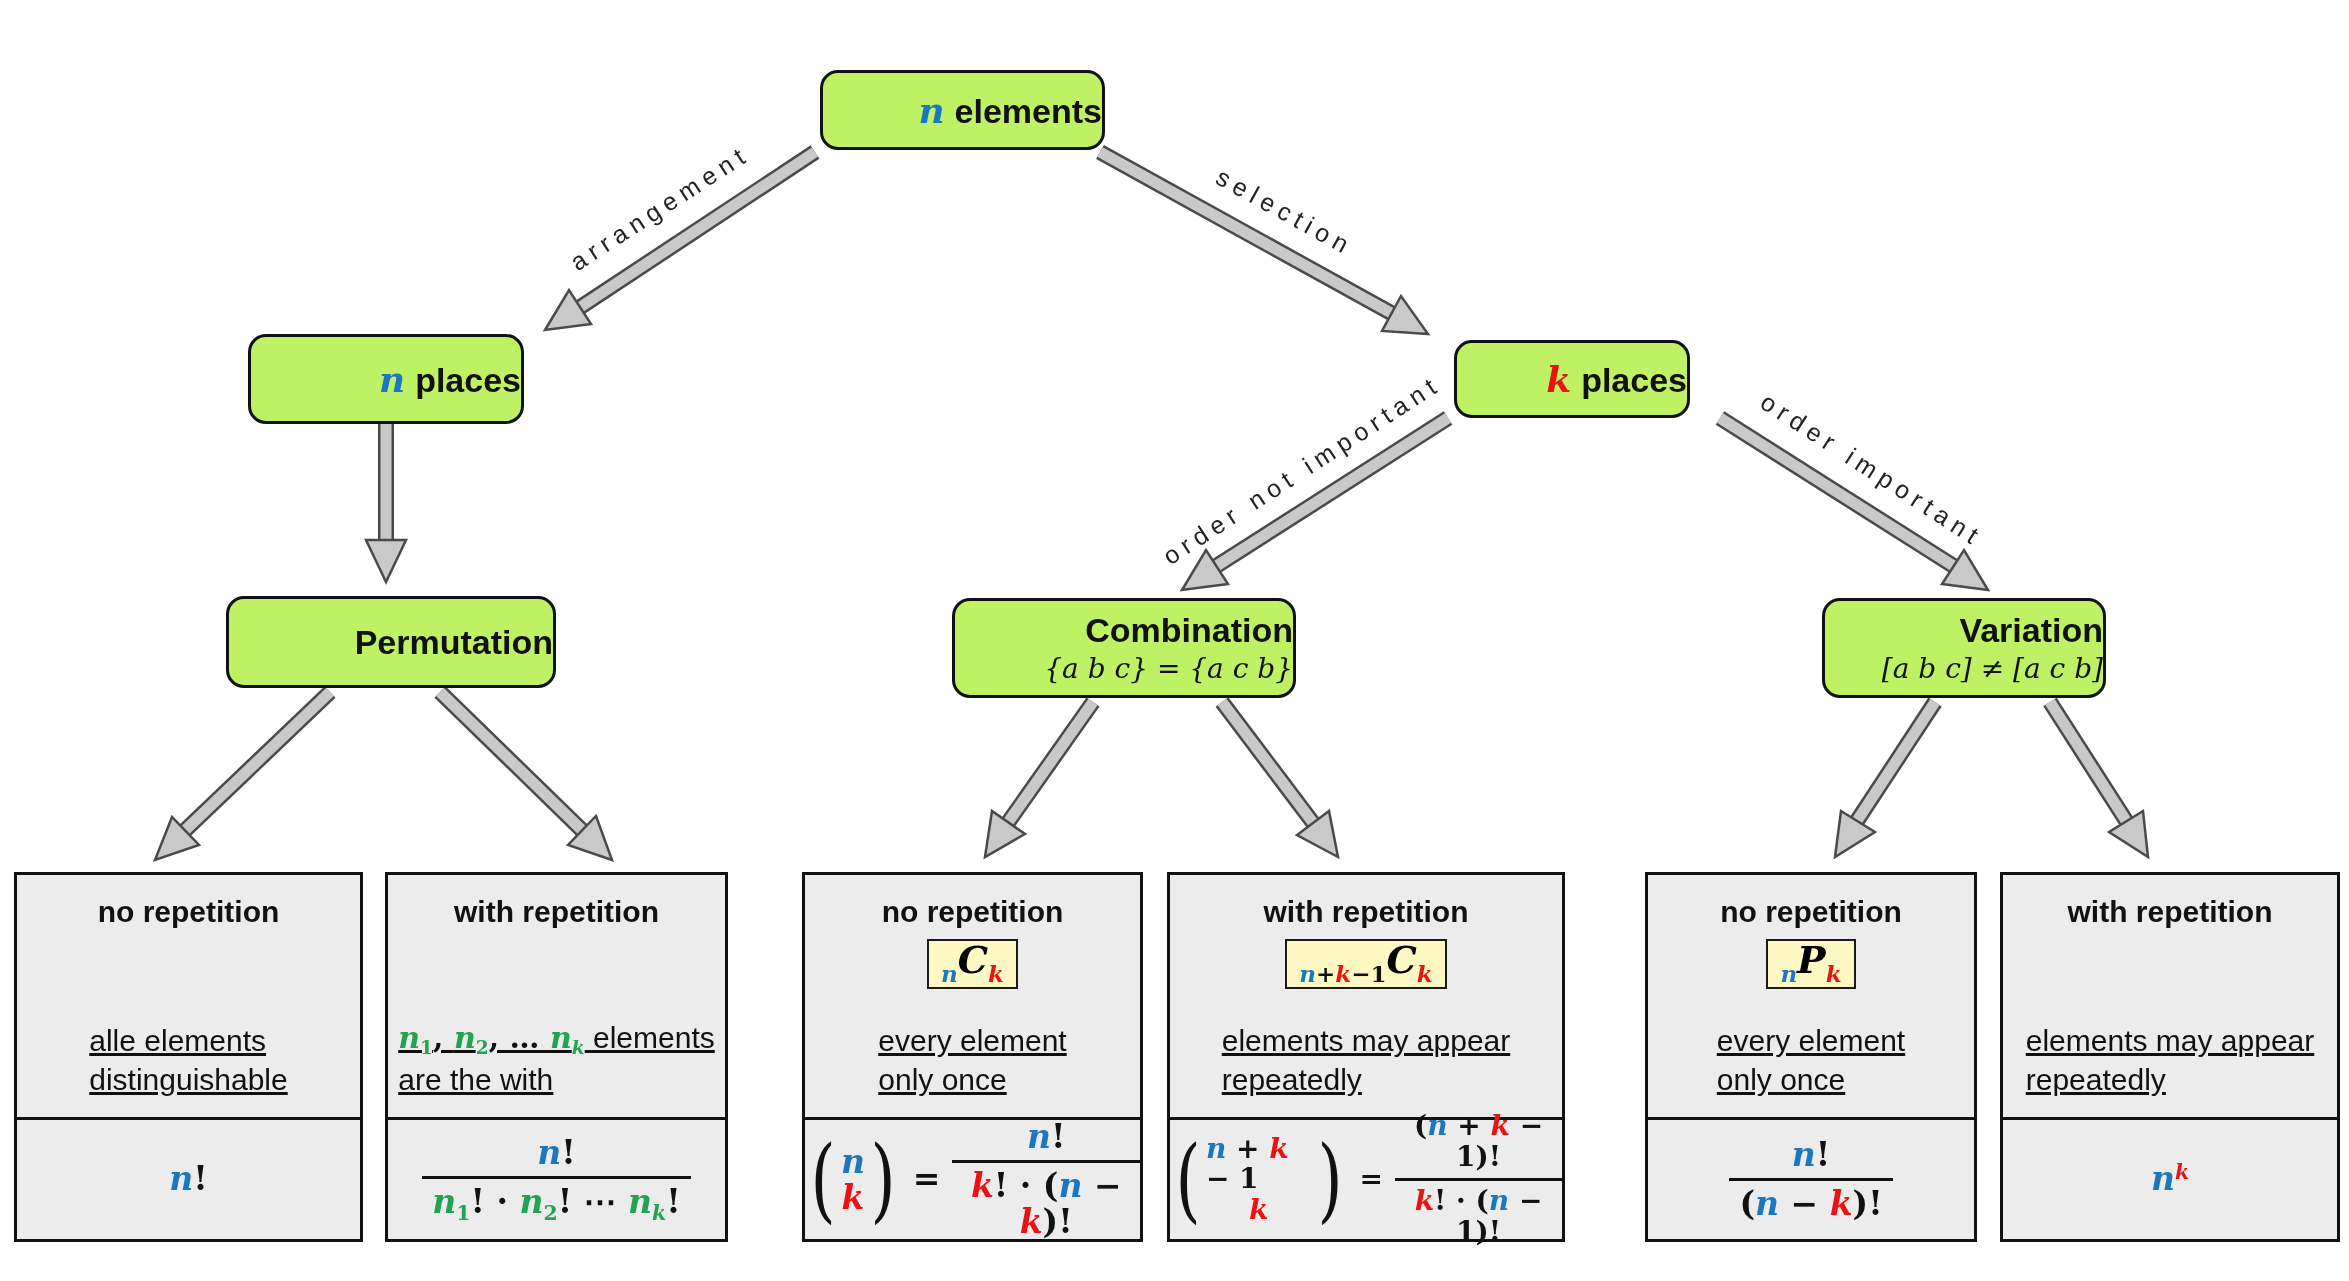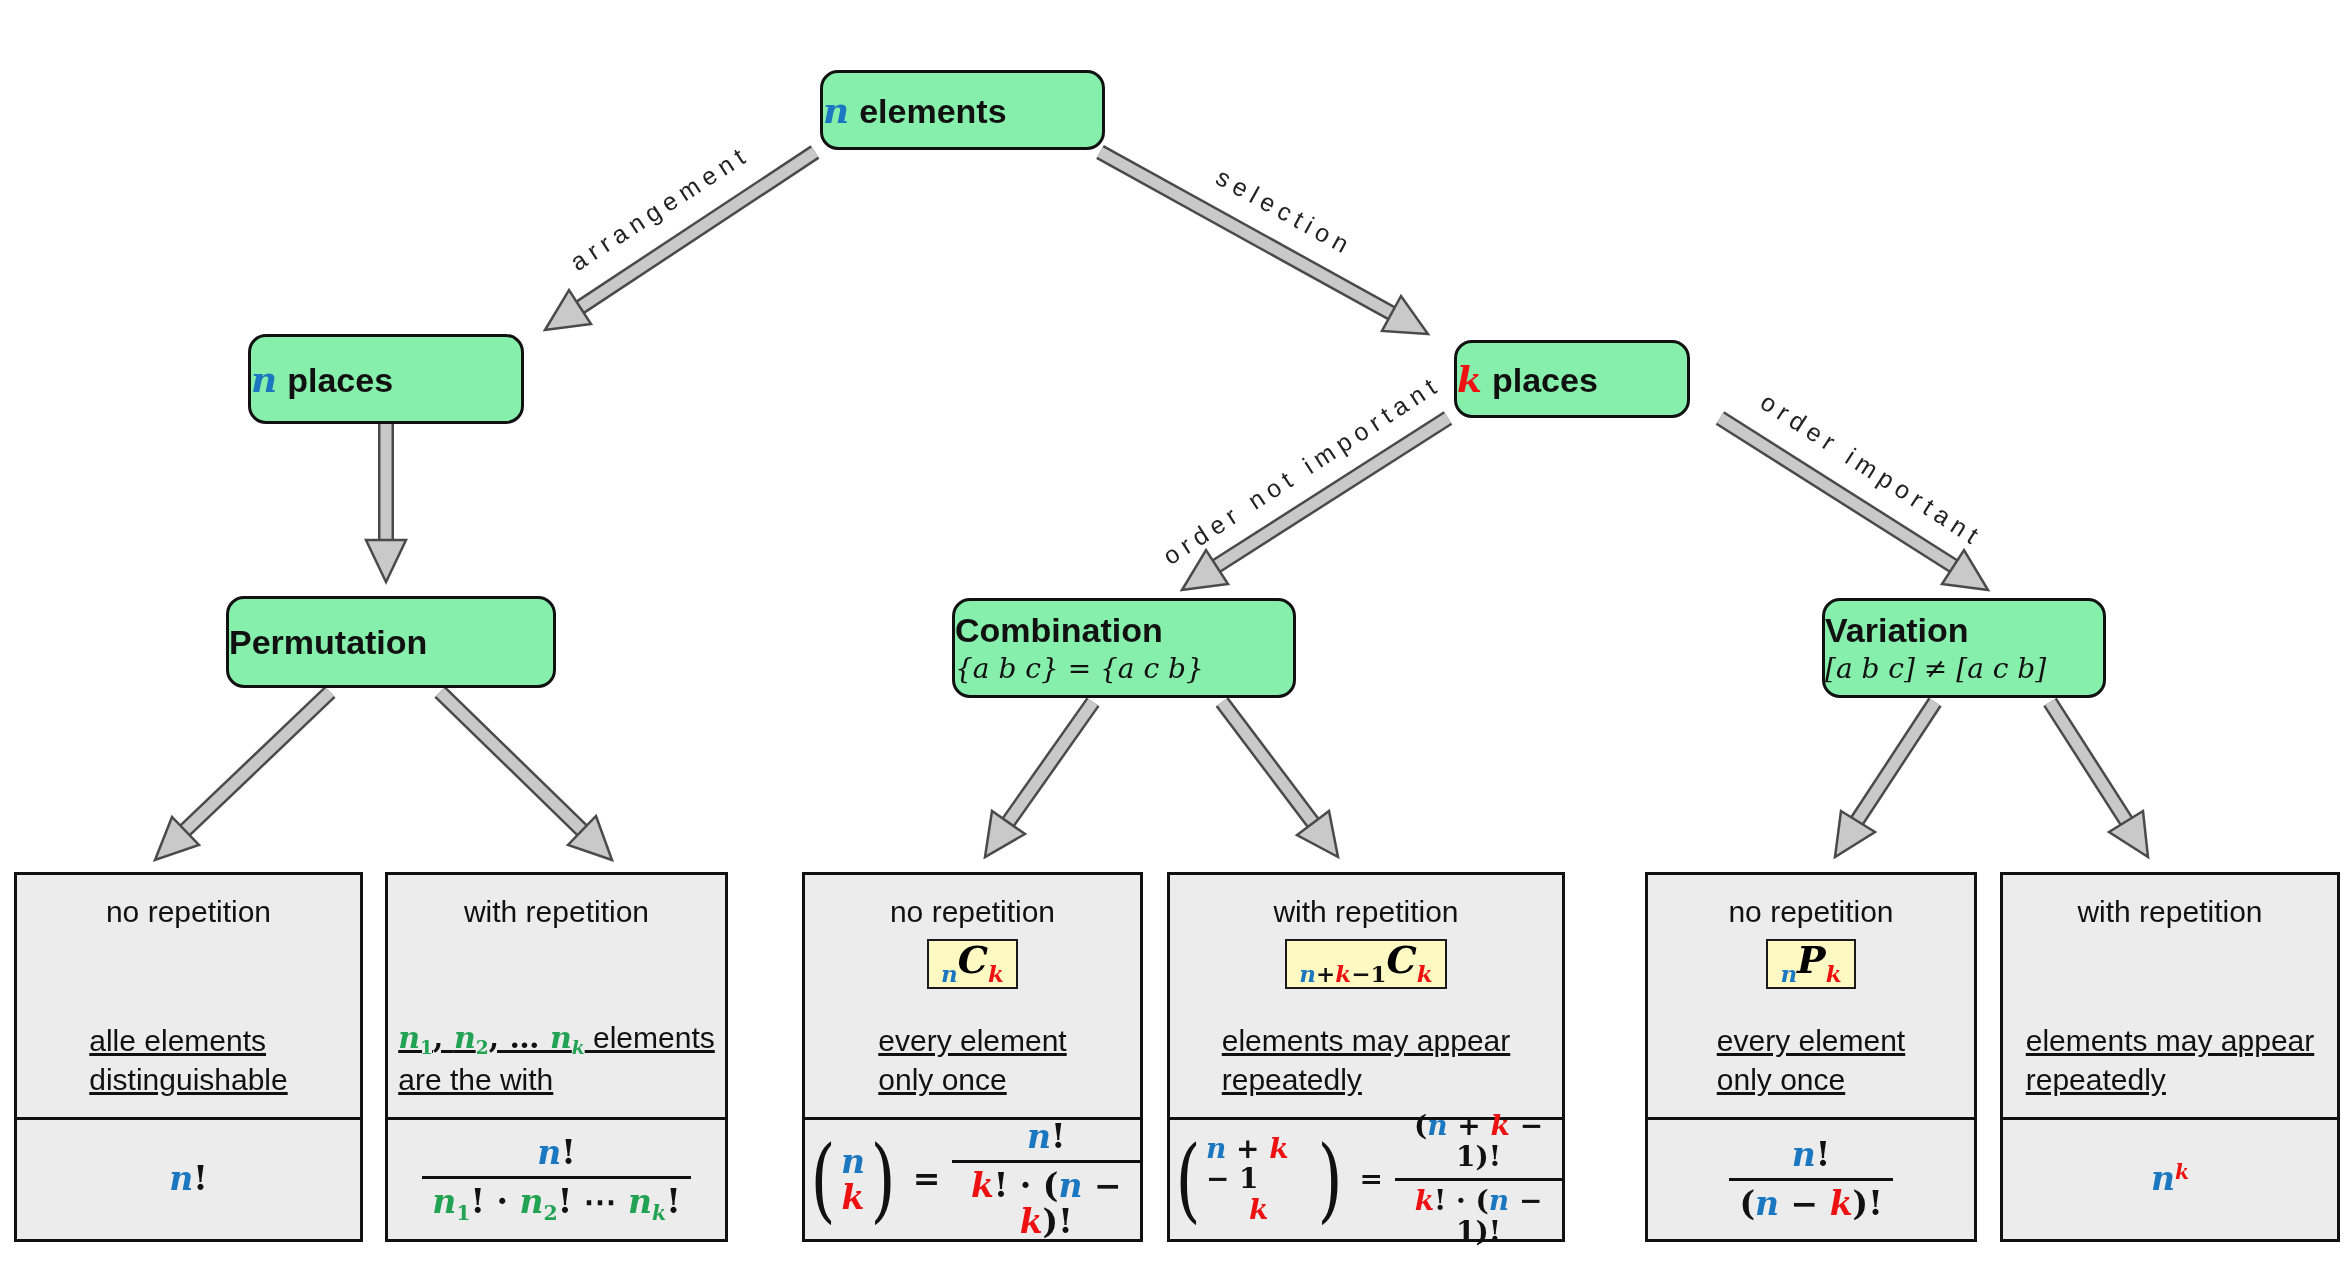--- a/index.html
+++ b/index.html
@@ -1,22 +1,22 @@
 <!DOCTYPE html>
 <html><head>
 <meta charset="utf-8">
 <style>
   html,body{margin:0;padding:0;background:#fff;}
   #canvas{position:relative;width:2349px;height:1281px;background:#ffffff;
           font-family:"Liberation Sans",sans-serif;overflow:hidden;}
   #arrow-layer{position:absolute;left:0;top:0;z-index:1;}
 
   
-  .node{position:absolute;z-index:2;background:#86efac;border:3.5px solid #111;
-        border-radius:18px;display:flex;flex-direction:column;align-items:flex-start;
+  .node{position:absolute;z-index:2;background:#bef264;border:3.5px solid #111;
+        border-radius:18px;display:flex;flex-direction:column;align-items:flex-end;
         justify-content:center;box-sizing:border-box;}
   .node .title{font-weight:bold;font-size:34px;color:#111;white-space:nowrap;}
   .node .example{font-family:"DejaVu Serif",serif;font-style:italic;font-size:28px;
                  color:#111;margin-top:2px;white-space:nowrap;}
   .var{margin-right:10px;font-size:36px;}
 
   
   .mi{font-family:"DejaVu Serif",serif;font-style:italic;font-weight:bold;}
   .mr{font-family:"DejaVu Serif",serif;font-style:normal;font-weight:bold;color:#111;}
   .b{color:#1b78c0}.r{color:#ee1111}.g{color:#21a353}
@@ -40,21 +40,21 @@
   .n-var{left:1822px;top:598px;width:284px;height:100px;}
 
   
   .card{position:absolute;z-index:2;top:872px;height:370px;background:#ececec;
         border:3.5px solid #111;box-sizing:border-box;display:flex;flex-direction:column;}
   .c1{left:14px;width:349px;}  .c2{left:385px;width:343px;}
   .c3{left:802px;width:341px;} .c4{left:1167px;width:398px;}
   .c5{left:1645px;width:332px;}.c6{left:2000px;width:340px;}
   .card .upper{flex:1 1 auto;display:flex;flex-direction:column;align-items:center;
                padding:20px 6px 18px;box-sizing:border-box;}
-  .card .hdr{font-size:30px;font-weight:normal;color:#111;}
+  .card .hdr{font-size:30px;font-weight:bold;color:#111;}
   .card .badge{margin-top:10px;border:2.5px solid #1a1a1a;background:#fef9c3;
                padding:0 12px 2px;line-height:1.0;display:inline-block;}
   .badge .bigL{font-size:38px;}
   .badge .sub{font-size:23px;vertical-align:-9px;}
   .card .body{margin-top:auto;font-size:30px;color:#111;text-align:left;line-height:1.3;text-decoration:underline;}
   .card .lower{height:119px;border-top:3.5px solid #111;display:flex;align-items:center;
                justify-content:center;font-size:33px;line-height:1.1;}
   .c4 .lower{font-size:28px;}
 
   .frac{display:inline-flex;flex-direction:column;text-align:center;vertical-align:middle;}

